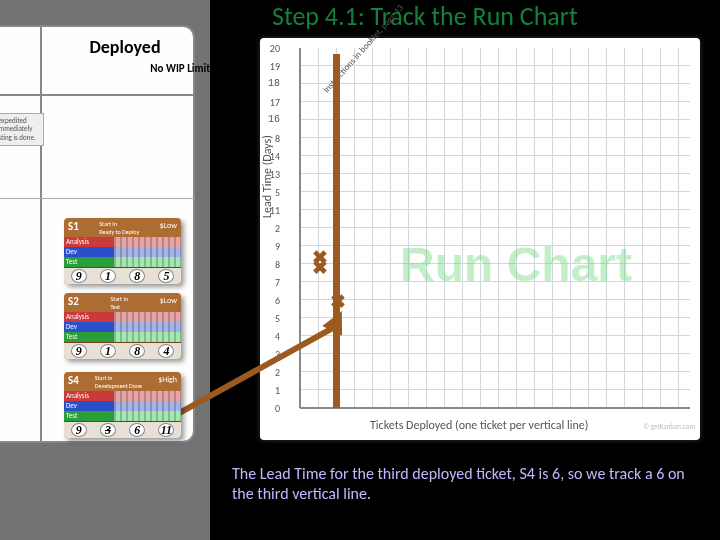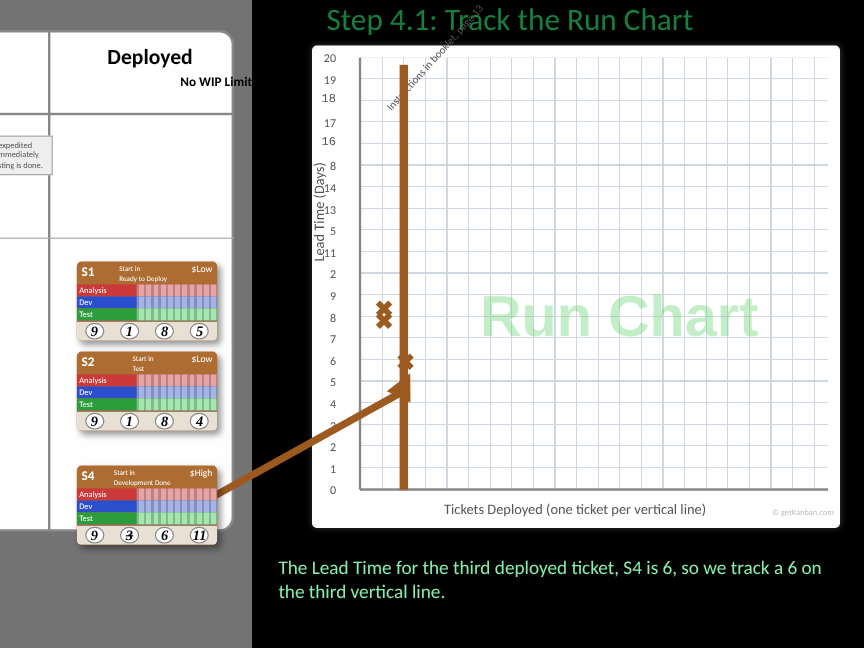--- a/index.html
+++ b/index.html
@@ -69,21 +69,21 @@
     border-top: 1px solid #6b421d;
   }
   .card-bot span {
     font-family: Georgia, serif; font-weight: bold; font-style: italic;
     color: #000; font-size: 12px;
     border: 1px solid #888; border-radius: 50%;
     width: 16px; height: 14px; line-height: 13px; text-align: center;
     background: #fff;
   }
   .strike { text-decoration: line-through; }
-  .c1 { top: 218px; } .c2 { top: 293px; } .c3 { top: 388px; }
+  .c1 { top: 218px; } .c2 { top: 293px; } .c3 { top: 372px; }
 
   
   .title {
     position: absolute; left: 272px; top: 0;
     color: #15803d; font-size: 26px;
   }
 
   
   .chart-wrap {
     position: absolute; left: 260px; top: 38px;
@@ -151,21 +151,21 @@
     position: absolute; left: 326px; top: 310px;
     width: 0; height: 0;
     border-left: 11px solid transparent;
     border-right: 11px solid transparent;
     border-bottom: 22px solid #9c5a20;
     transform: rotate(26deg);
   }
 
   .caption {
     position: absolute; left: 232px; top: 464px;
-    width: 470px; color: #86efac; font-size: 16px; line-height: 1.25;
+    width: 470px; color: #c4b5fd; font-size: 16px; line-height: 1.25;
   }
 </style>
 </head>
 <body>
 
 <div class="kanban">
   <div class="board"></div>
   <div class="vline"></div>
   <div class="hline"></div>
   <div class="hline2"></div>

